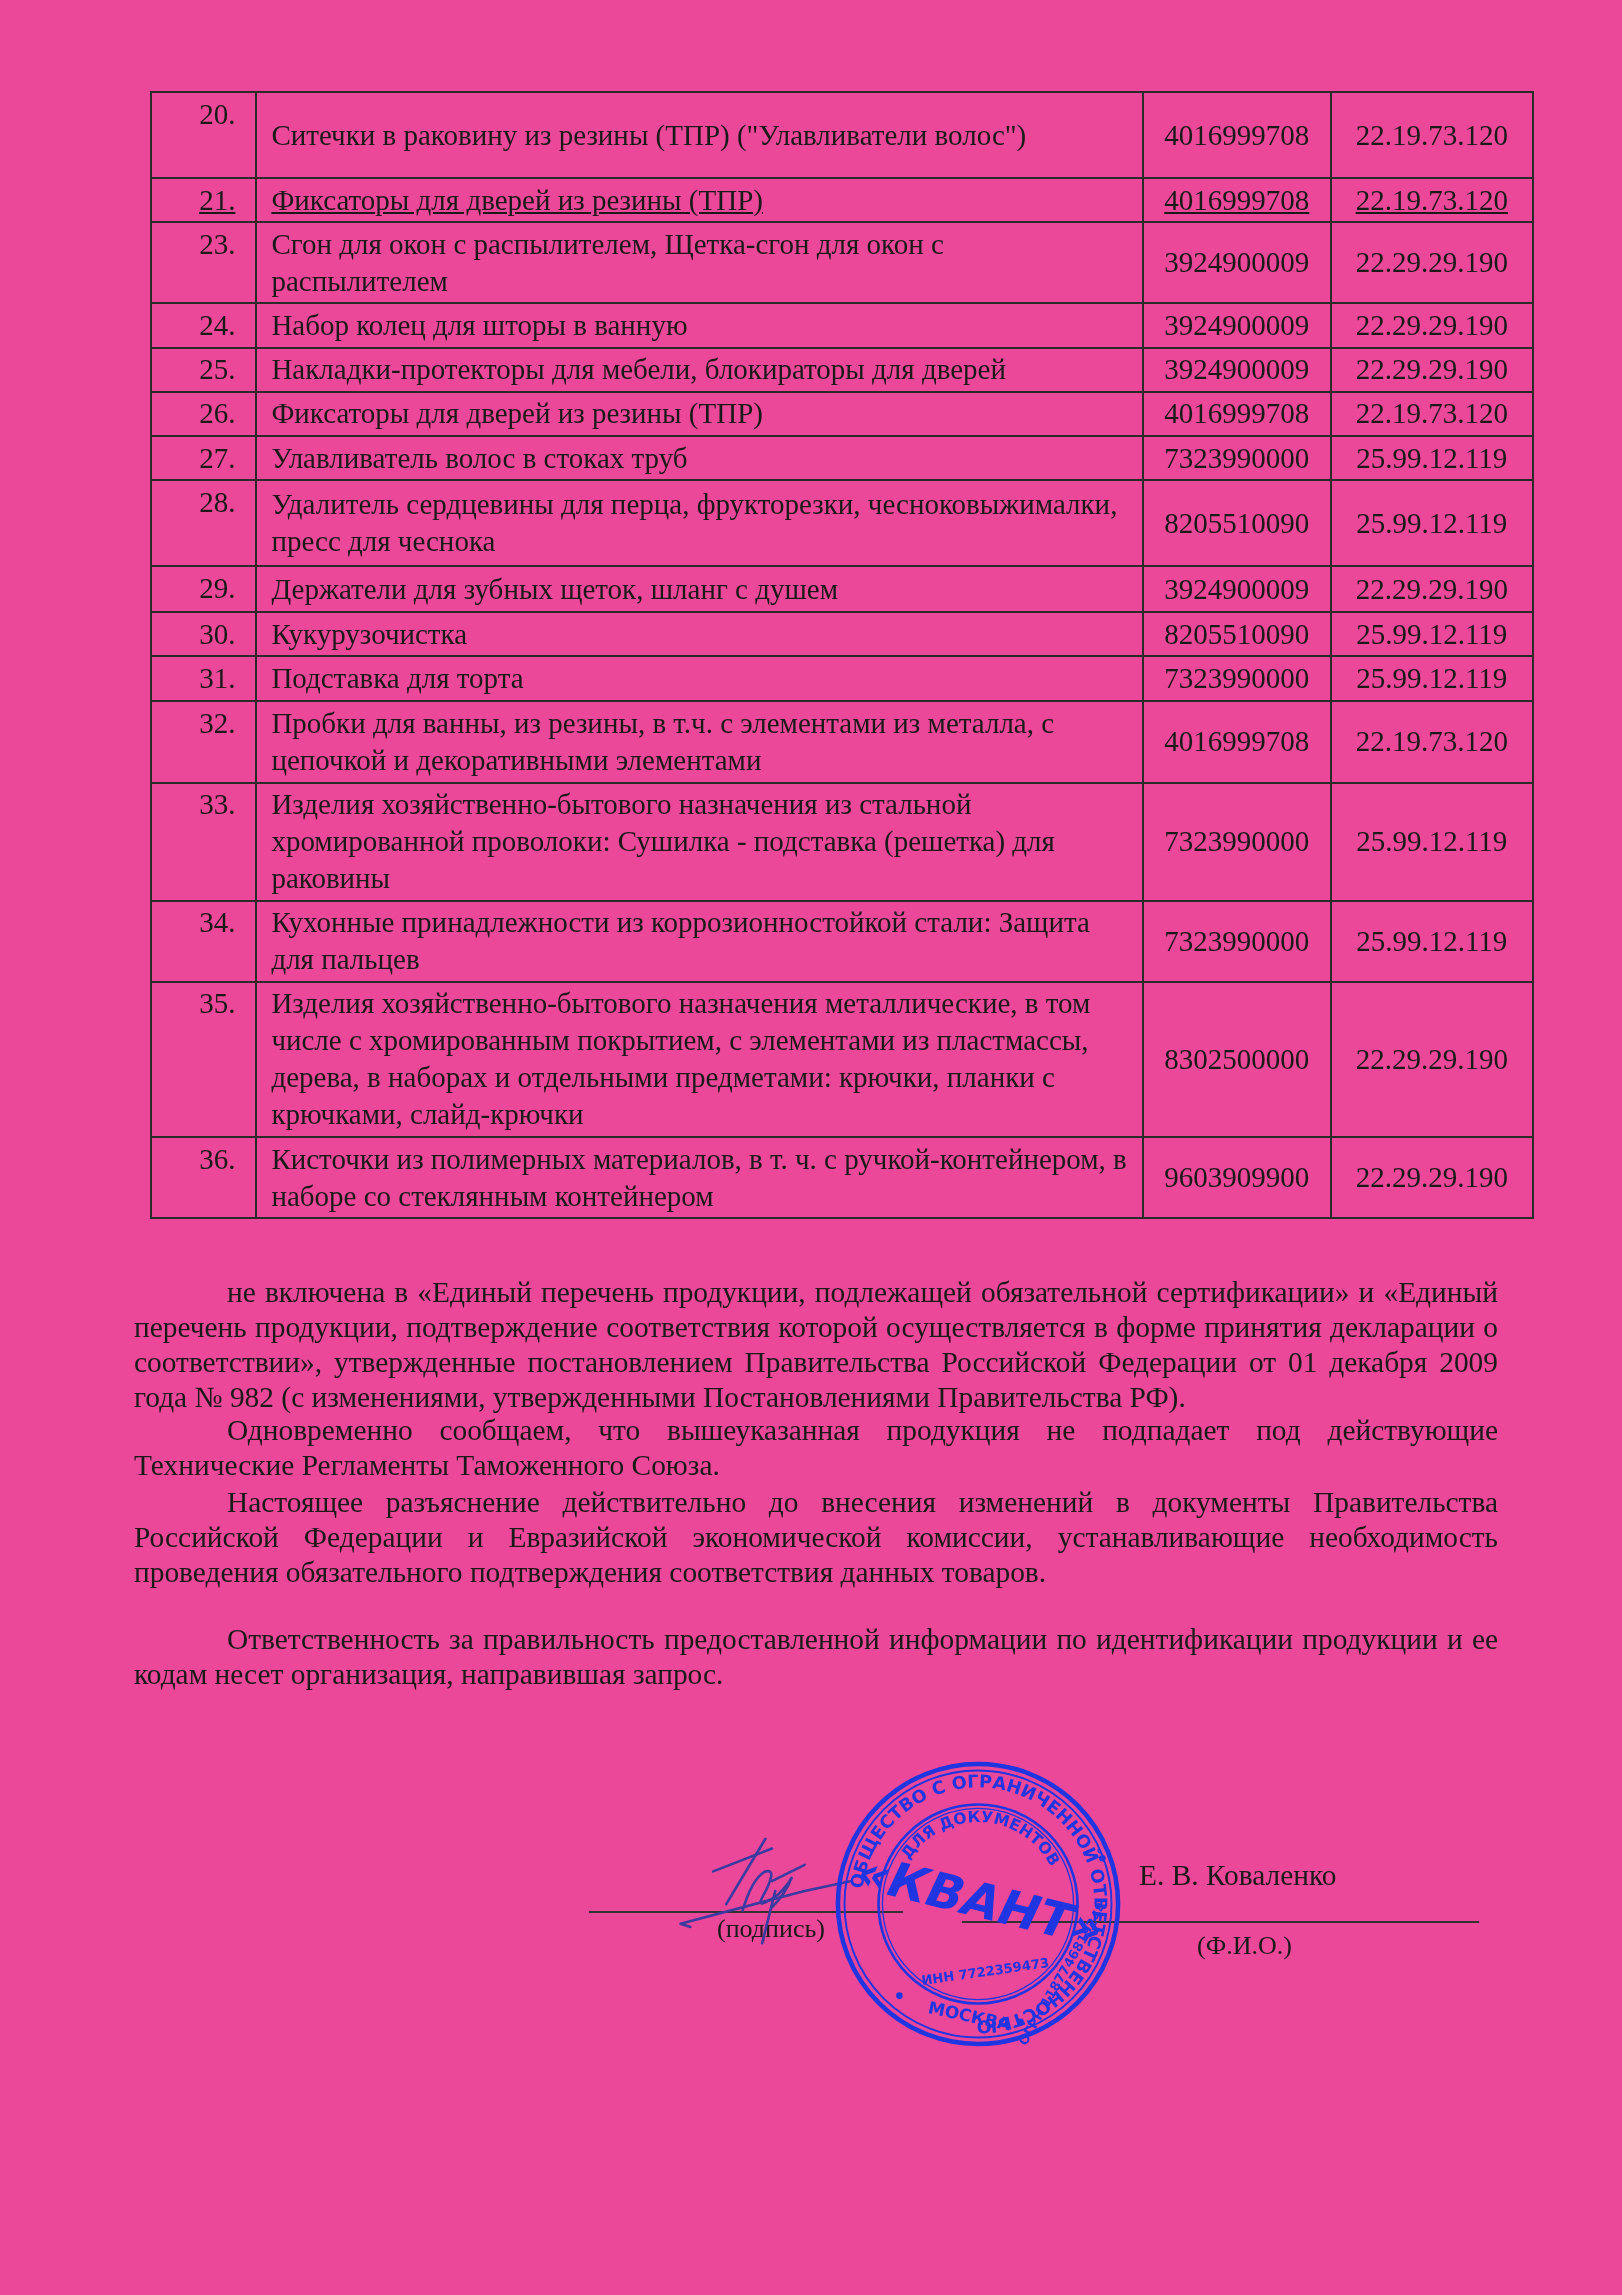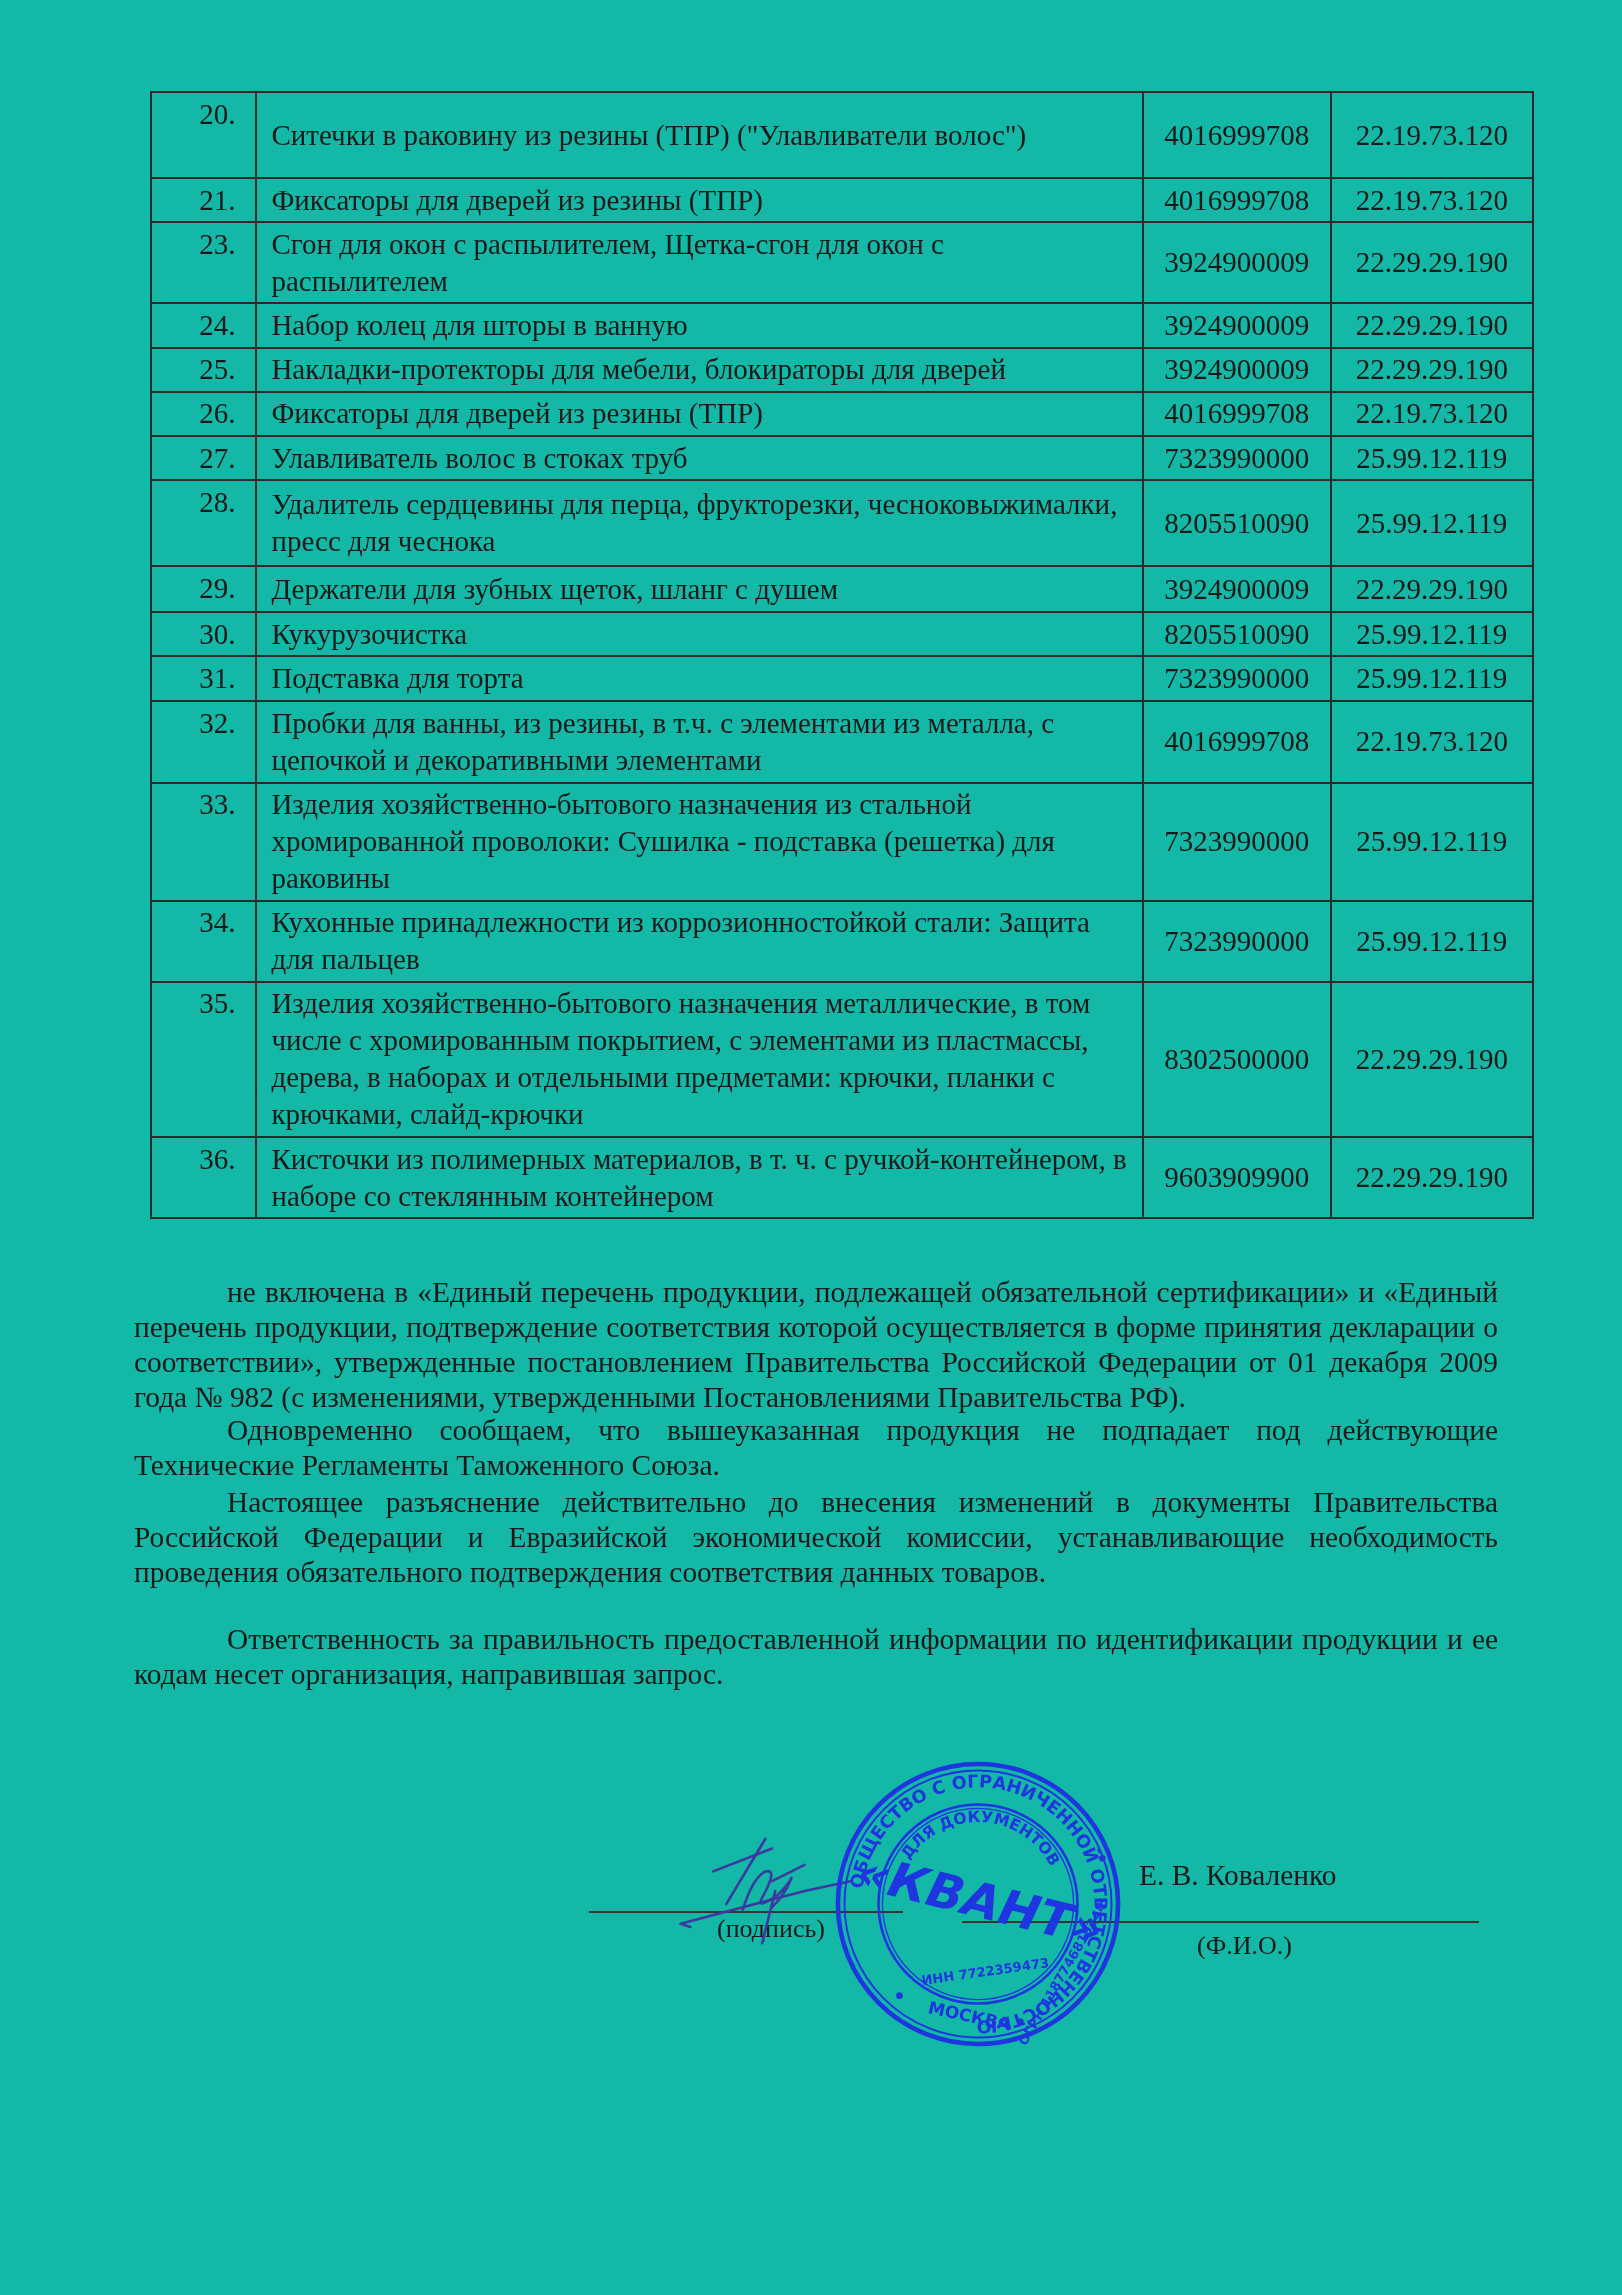--- a/index.html
+++ b/index.html
@@ -1,18 +1,18 @@
 <!DOCTYPE html>
 <html style="font-size:10.5px"><head>
 <meta charset="utf-8">
 <style>
   html, body { margin: 0; padding: 0; background: #ffffff; }
   body { width: 1623px; height: 2295px; position: relative; overflow: hidden;
          font-family: "Liberation Serif", "DejaVu Serif", serif; color: #1a1a1a; }
-  .page { position: absolute; left: 0; top: 0; width: 1623px; height: 2295px; background: #14b8a6; }
+  .page { position: absolute; left: 0; top: 0; width: 1623px; height: 2295px; background: #ec4899; }
 
   
   .tbl { position: absolute; left: 150px; top: 91px; width: 1347px; border-collapse: collapse; table-layout: fixed; }
   .tbl td { border: 2px solid #2a2a2a; font-size: 29px; line-height: 37px; vertical-align: middle; padding: 0; }
   .tbl td.num { width: 105px; text-align: right; vertical-align: top; padding: 2.6px 19.6px 0 0; box-sizing: border-box; }
   .tbl td.desc { width: 856px; padding: 2.6px 14.4px 2.6px 14.4px; text-align: left; }
   .tbl td.tnved { width: 186px; text-align: center; border-radius: 31px; }
   .tbl td.okpd { width: 200px; text-align: center; }
 
   
@@ -42,21 +42,21 @@
 <div class="page">
 
   <table class="tbl">
     <tbody id="tbody">
         <tr style="height: 86px;">
           <td class="num">20.</td>
           <td class="desc">Ситечки в раковину из резины (ТПР) ("Улавливатели волос")</td>
           <td class="tnved">4016999708</td>
           <td class="okpd">22.19.73.120</td>
         </tr>
-        <tr style="height: 42px;">
+        <tr style="height: 42px; text-decoration: underline;">
           <td class="num">21.</td>
           <td class="desc">Фиксаторы для дверей из резины (ТПР)</td>
           <td class="tnved">4016999708</td>
           <td class="okpd">22.19.73.120</td>
         </tr>
         <tr style="height: 79px;">
           <td class="num">23.</td>
           <td class="desc">Сгон для окон с распылителем, Щетка-сгон для окон с распылителем</td>
           <td class="tnved">3924900009</td>
           <td class="okpd">22.29.29.190</td>

